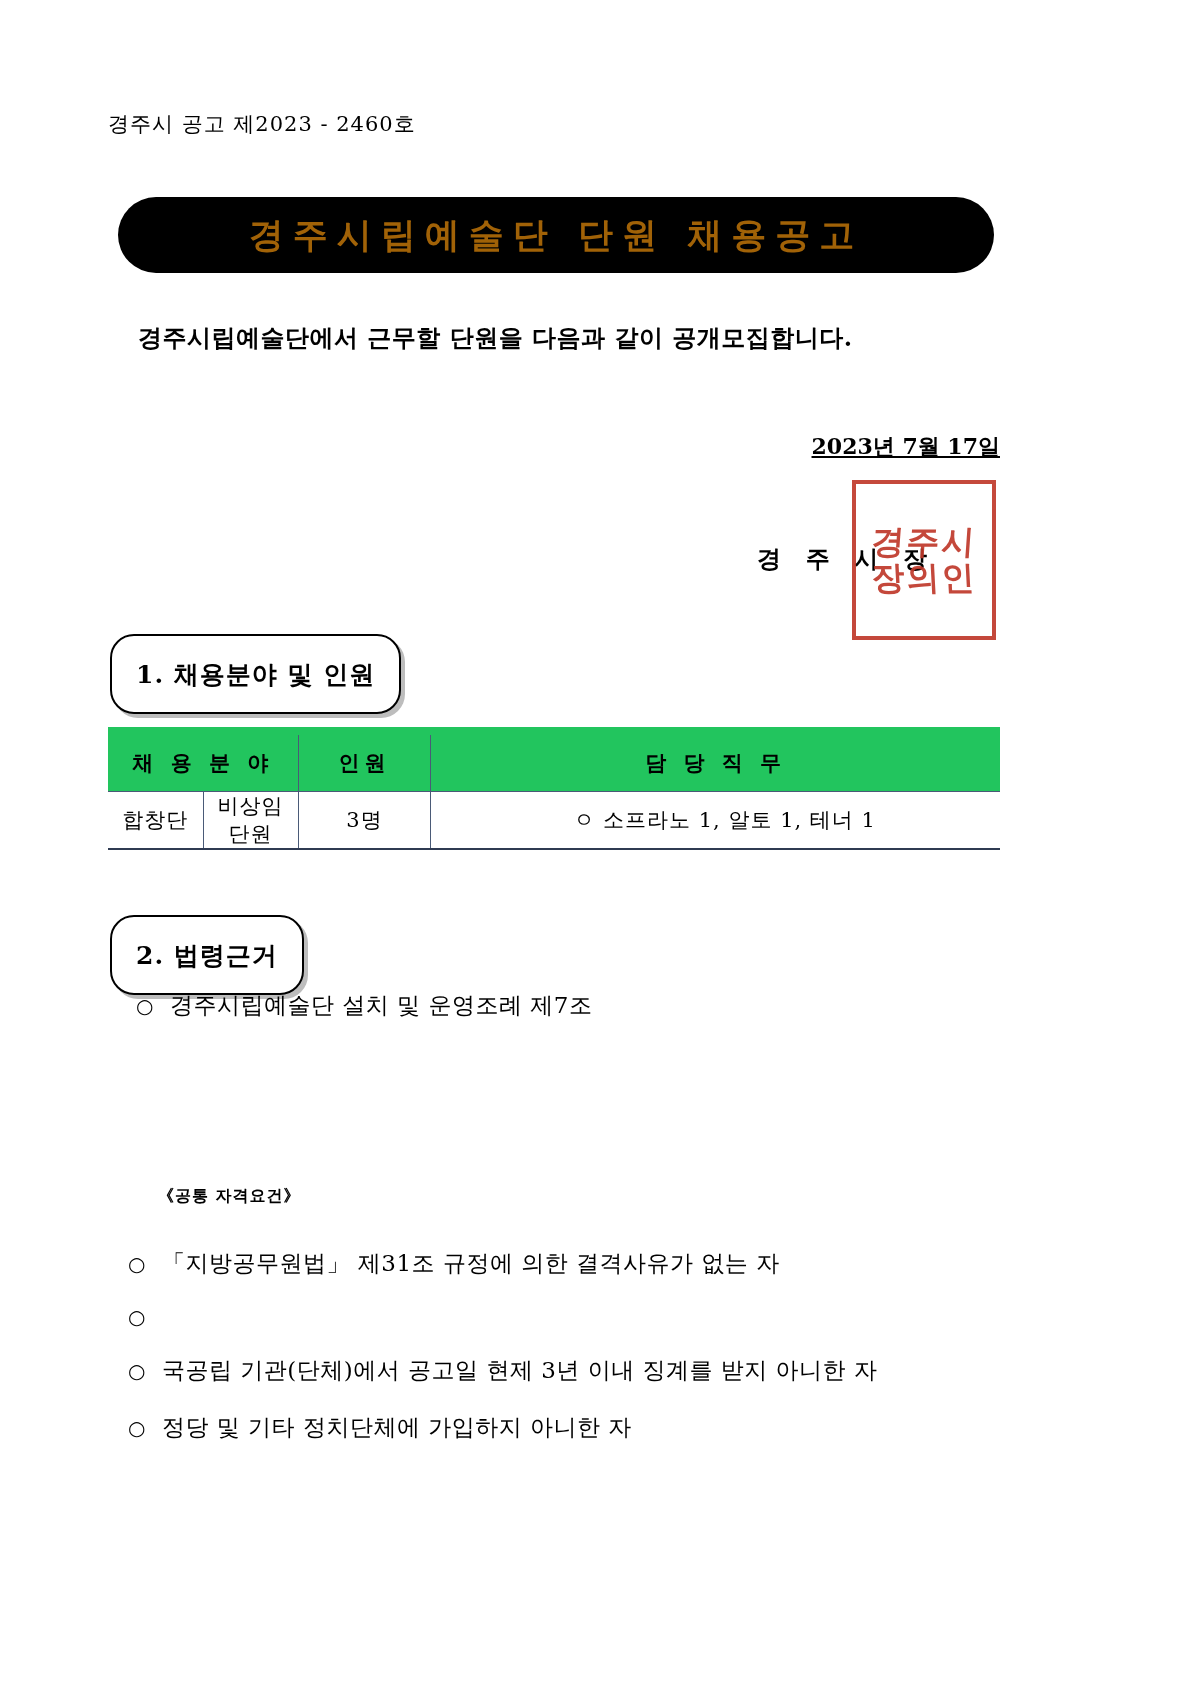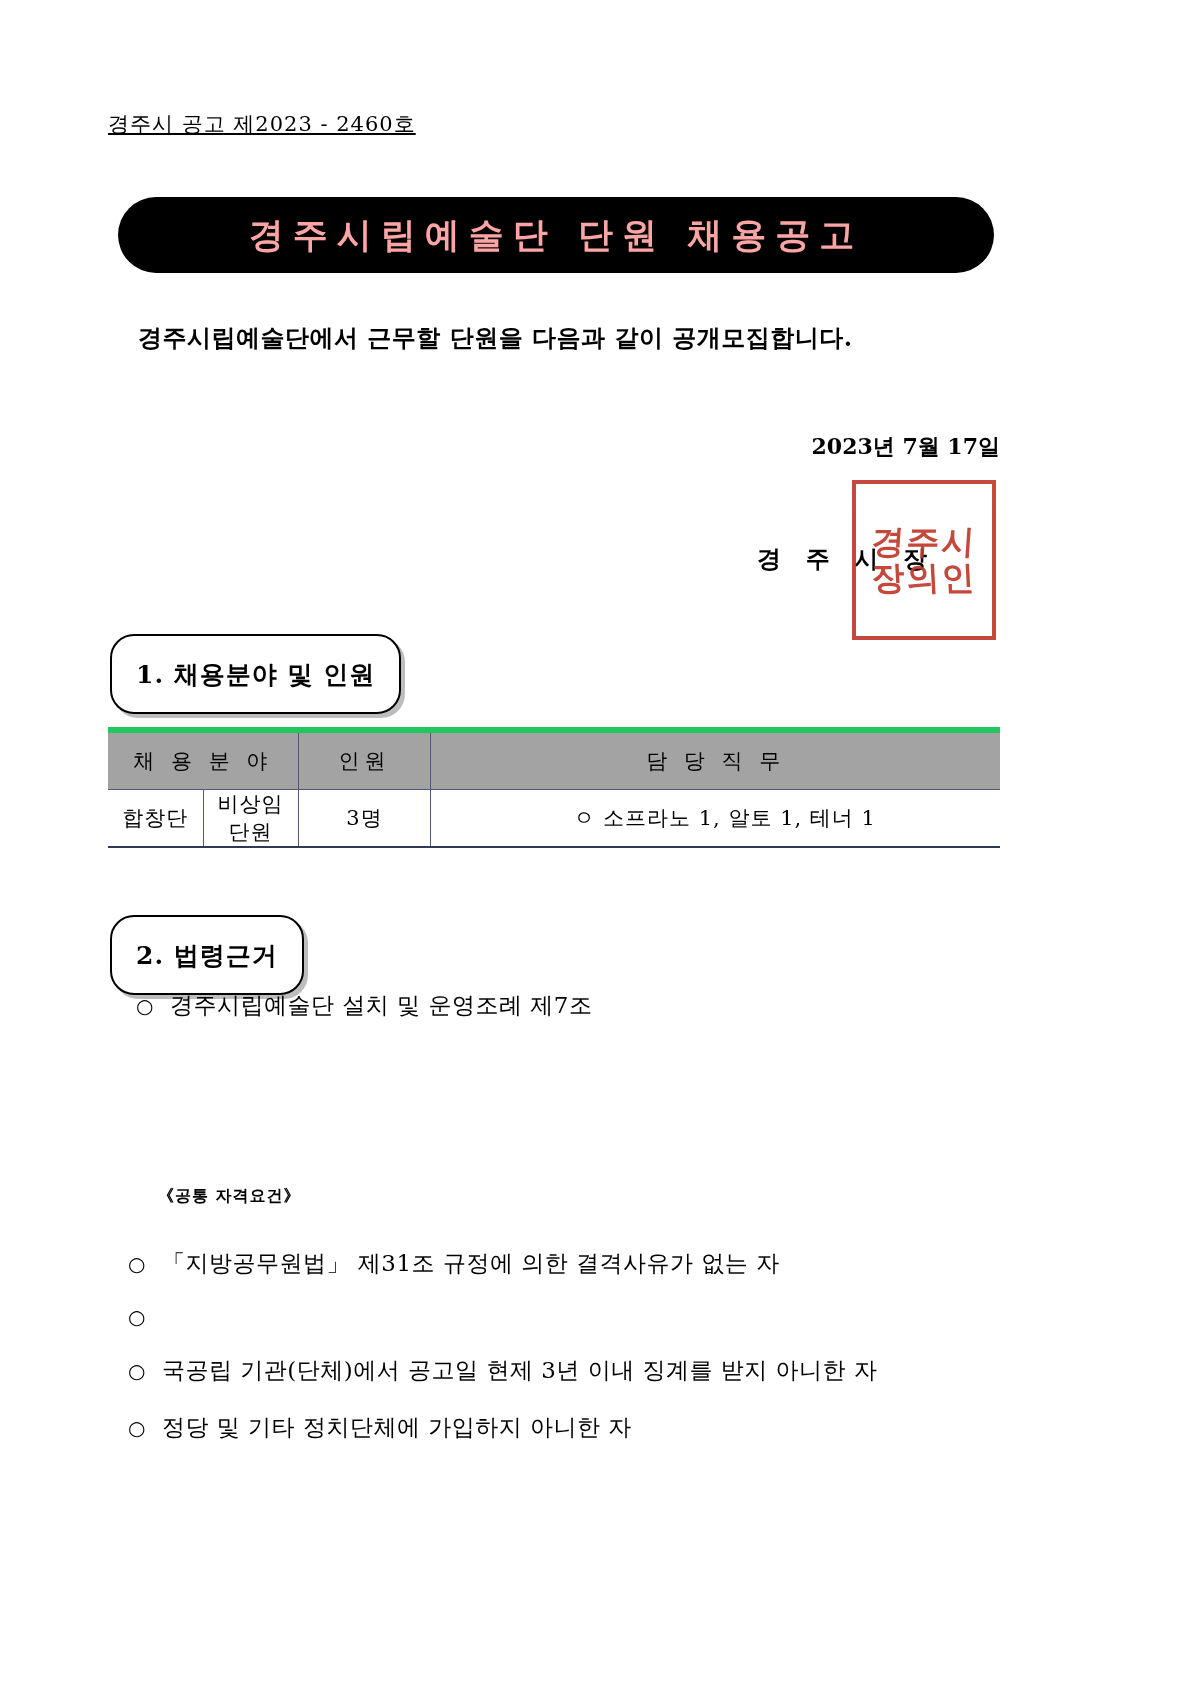--- a/index.html
+++ b/index.html
@@ -26,33 +26,32 @@
 
   
   .doc-number {
     position: absolute;
     left: 108px;
     top: 110px;
     font-size: 21px;
     letter-spacing: 1px;
     font-family: "DejaVu Serif", serif;
     white-space: nowrap;
-    text-decoration: underline;
   }
 
   
   .title-banner {
     position: absolute;
     left: 118px;
     top: 197px;
     width: 876px;
     height: 76px;
     background: #000000;
     border-radius: 38px;
-    color: #fca5a5;
+    color: #a16207;
     display: flex;
     align-items: center;
     justify-content: center;
     font-size: 35px;
     font-weight: bold;
     letter-spacing: 9px;
     font-family: "DejaVu Serif", serif;
   }
 
   .intro-line {
@@ -67,20 +66,21 @@
   }
 
   .date-line {
     position: absolute;
     right: 190px;
     top: 432px;
     font-size: 22px;
     font-weight: bold;
     font-family: "DejaVu Serif", serif;
     white-space: nowrap;
+    text-decoration: underline;
   }
 
   .signer {
     position: absolute;
     left: 715px;
     top: 543px;
     font-size: 24px;
     font-weight: bold;
     letter-spacing: 9px;
     font-family: Liberation Sans, sans-serif;
@@ -153,24 +153,24 @@
     border-left: 1px solid #4a5a77;
     border-right: 1px solid #4a5a77;
     text-align: center;
     font-size: 21px;
     font-family: "DejaVu Serif", serif;
     padding: 0;
     height: 56px;
     vertical-align: middle;
   }
   table.recruit thead th {
-    background: #a3a3a3;
-    border-top: 6px solid #22c55e;
+    background: #22c55e;
+    border-top: 8px solid #22c55e;
     border-bottom: 1px solid #4a5a77;
-    font-weight: normal;
+    font-weight: bold;
     letter-spacing: 5px;
   }
   table.recruit tbody td {
     border-bottom: 2px solid #2f3b52;
     letter-spacing: 1px;
   }
   table.recruit th:first-child, table.recruit td:first-child { border-left: none; }
   table.recruit th:last-child, table.recruit td:last-child { border-right: none; }
   td.duty {
     text-align: left;

